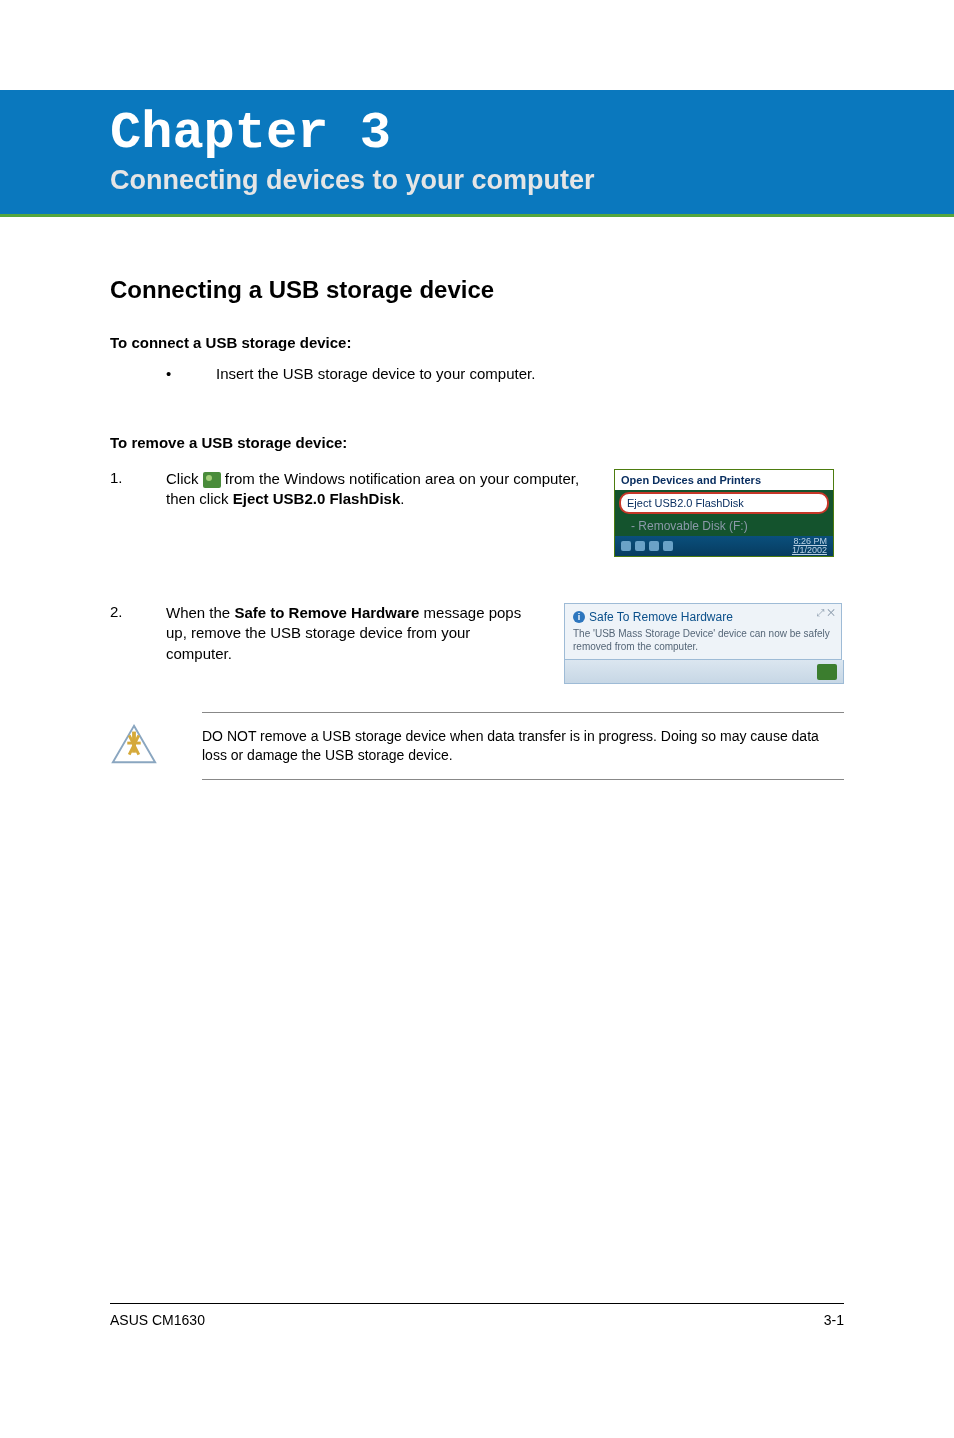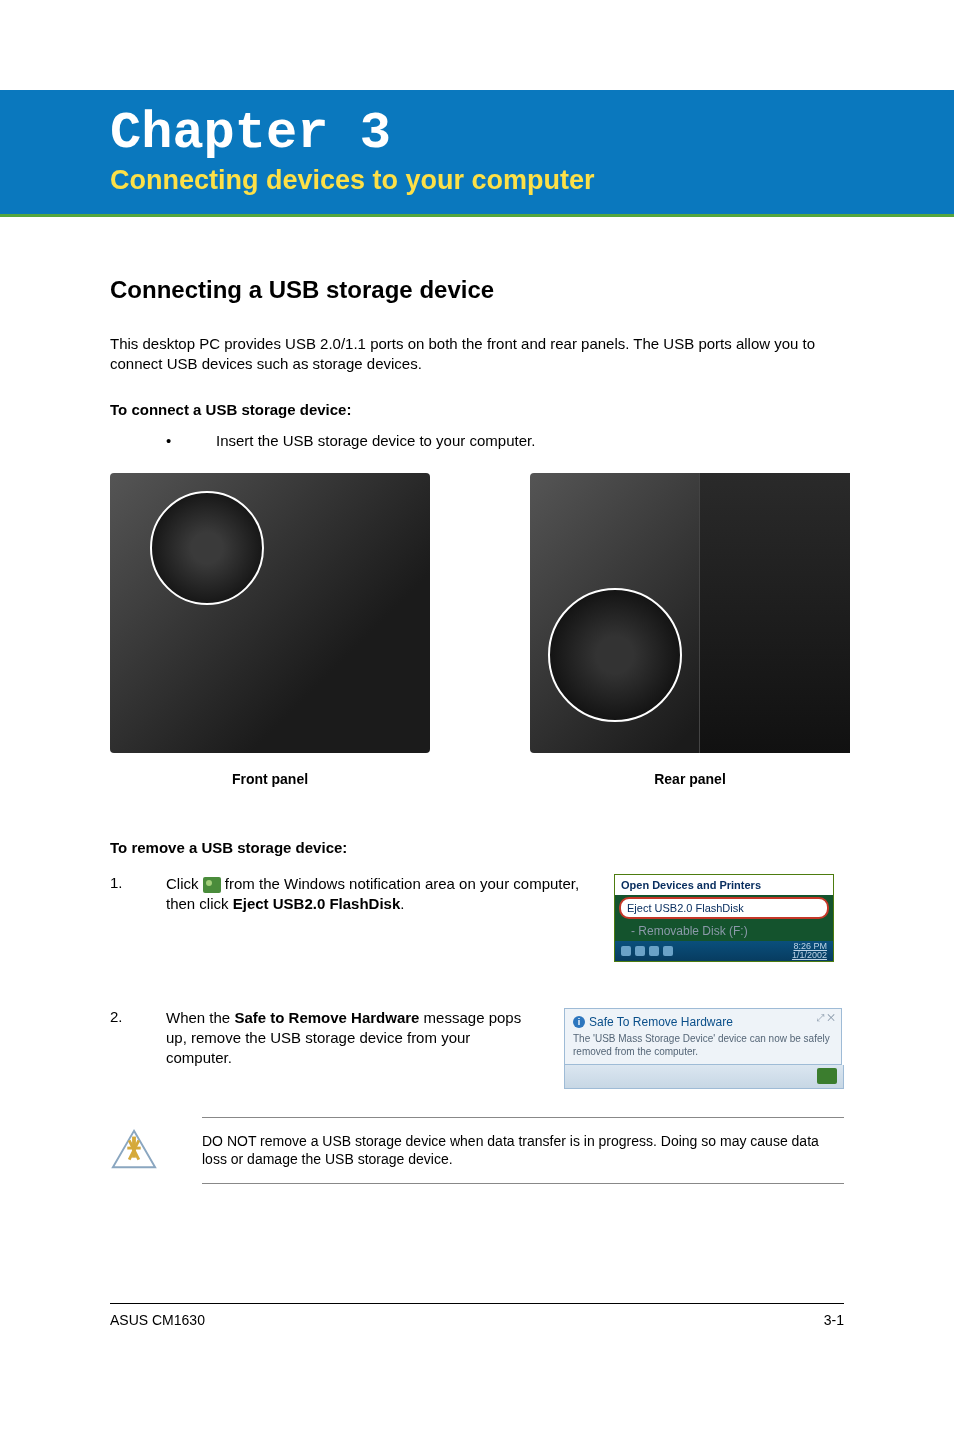--- a/index.html
+++ b/index.html
@@ -25,21 +25,21 @@
       border-bottom: 3px solid #55a63e;
     }
     .chapter-num {
       color: #fff;
       font-size: 52px;
       font-weight: bold;
       margin-bottom: 2px;
       font-family: Liberation Mono, monospace;
     }
     .chapter-title {
-      color: #fde047;
+      color: #e5e5e5;
       font-size: 27px;
       font-weight: bold;
     }
     .content {
       position: absolute;
       top: 260px;
       left: 110px;
       right: 110px;
     }
     .section-heading {
@@ -293,38 +293,27 @@
 <body>
 
 <div class="banner">
   <div class="chapter-num">Chapter 3</div>
   <div class="chapter-title">Connecting devices to your computer</div>
 </div>
 
 <div class="content">
 
   <h2 class="section-heading">Connecting a USB storage device</h2>
-  <p class="intro-text">This desktop PC provides USB 2.0/1.1 ports on both the front and rear panels. The USB ports allow you to connect USB devices such as storage devices.</p>
 
   <p class="sub-heading">To connect a USB storage device:</p>
   <div class="bullet-line">
     <span class="dot">•</span>
     <span>Insert the USB storage device to your computer.</span>
   </div>
 
-  <div class="panels-row">
-    <div class="panel-block">
-      <div class="panel-img front"></div>
-      <div class="panel-caption">Front panel</div>
-    </div>
-    <div class="panel-block">
-      <div class="panel-img rear"></div>
-      <div class="panel-caption">Rear panel</div>
-    </div>
-  </div>
 
   <p class="remove-heading">To remove a USB storage device:</p>
 
   <div class="step-row">
     <div class="step-num">1.</div>
     <div class="step-text">
       <span>Click </span><span class="tray-icon"></span><span> from the Windows notification area on your computer, then click </span><b>Eject USB2.0 FlashDisk</b><span>.</span>
     </div>
     <div class="step-side">
       <div class="popup1">

